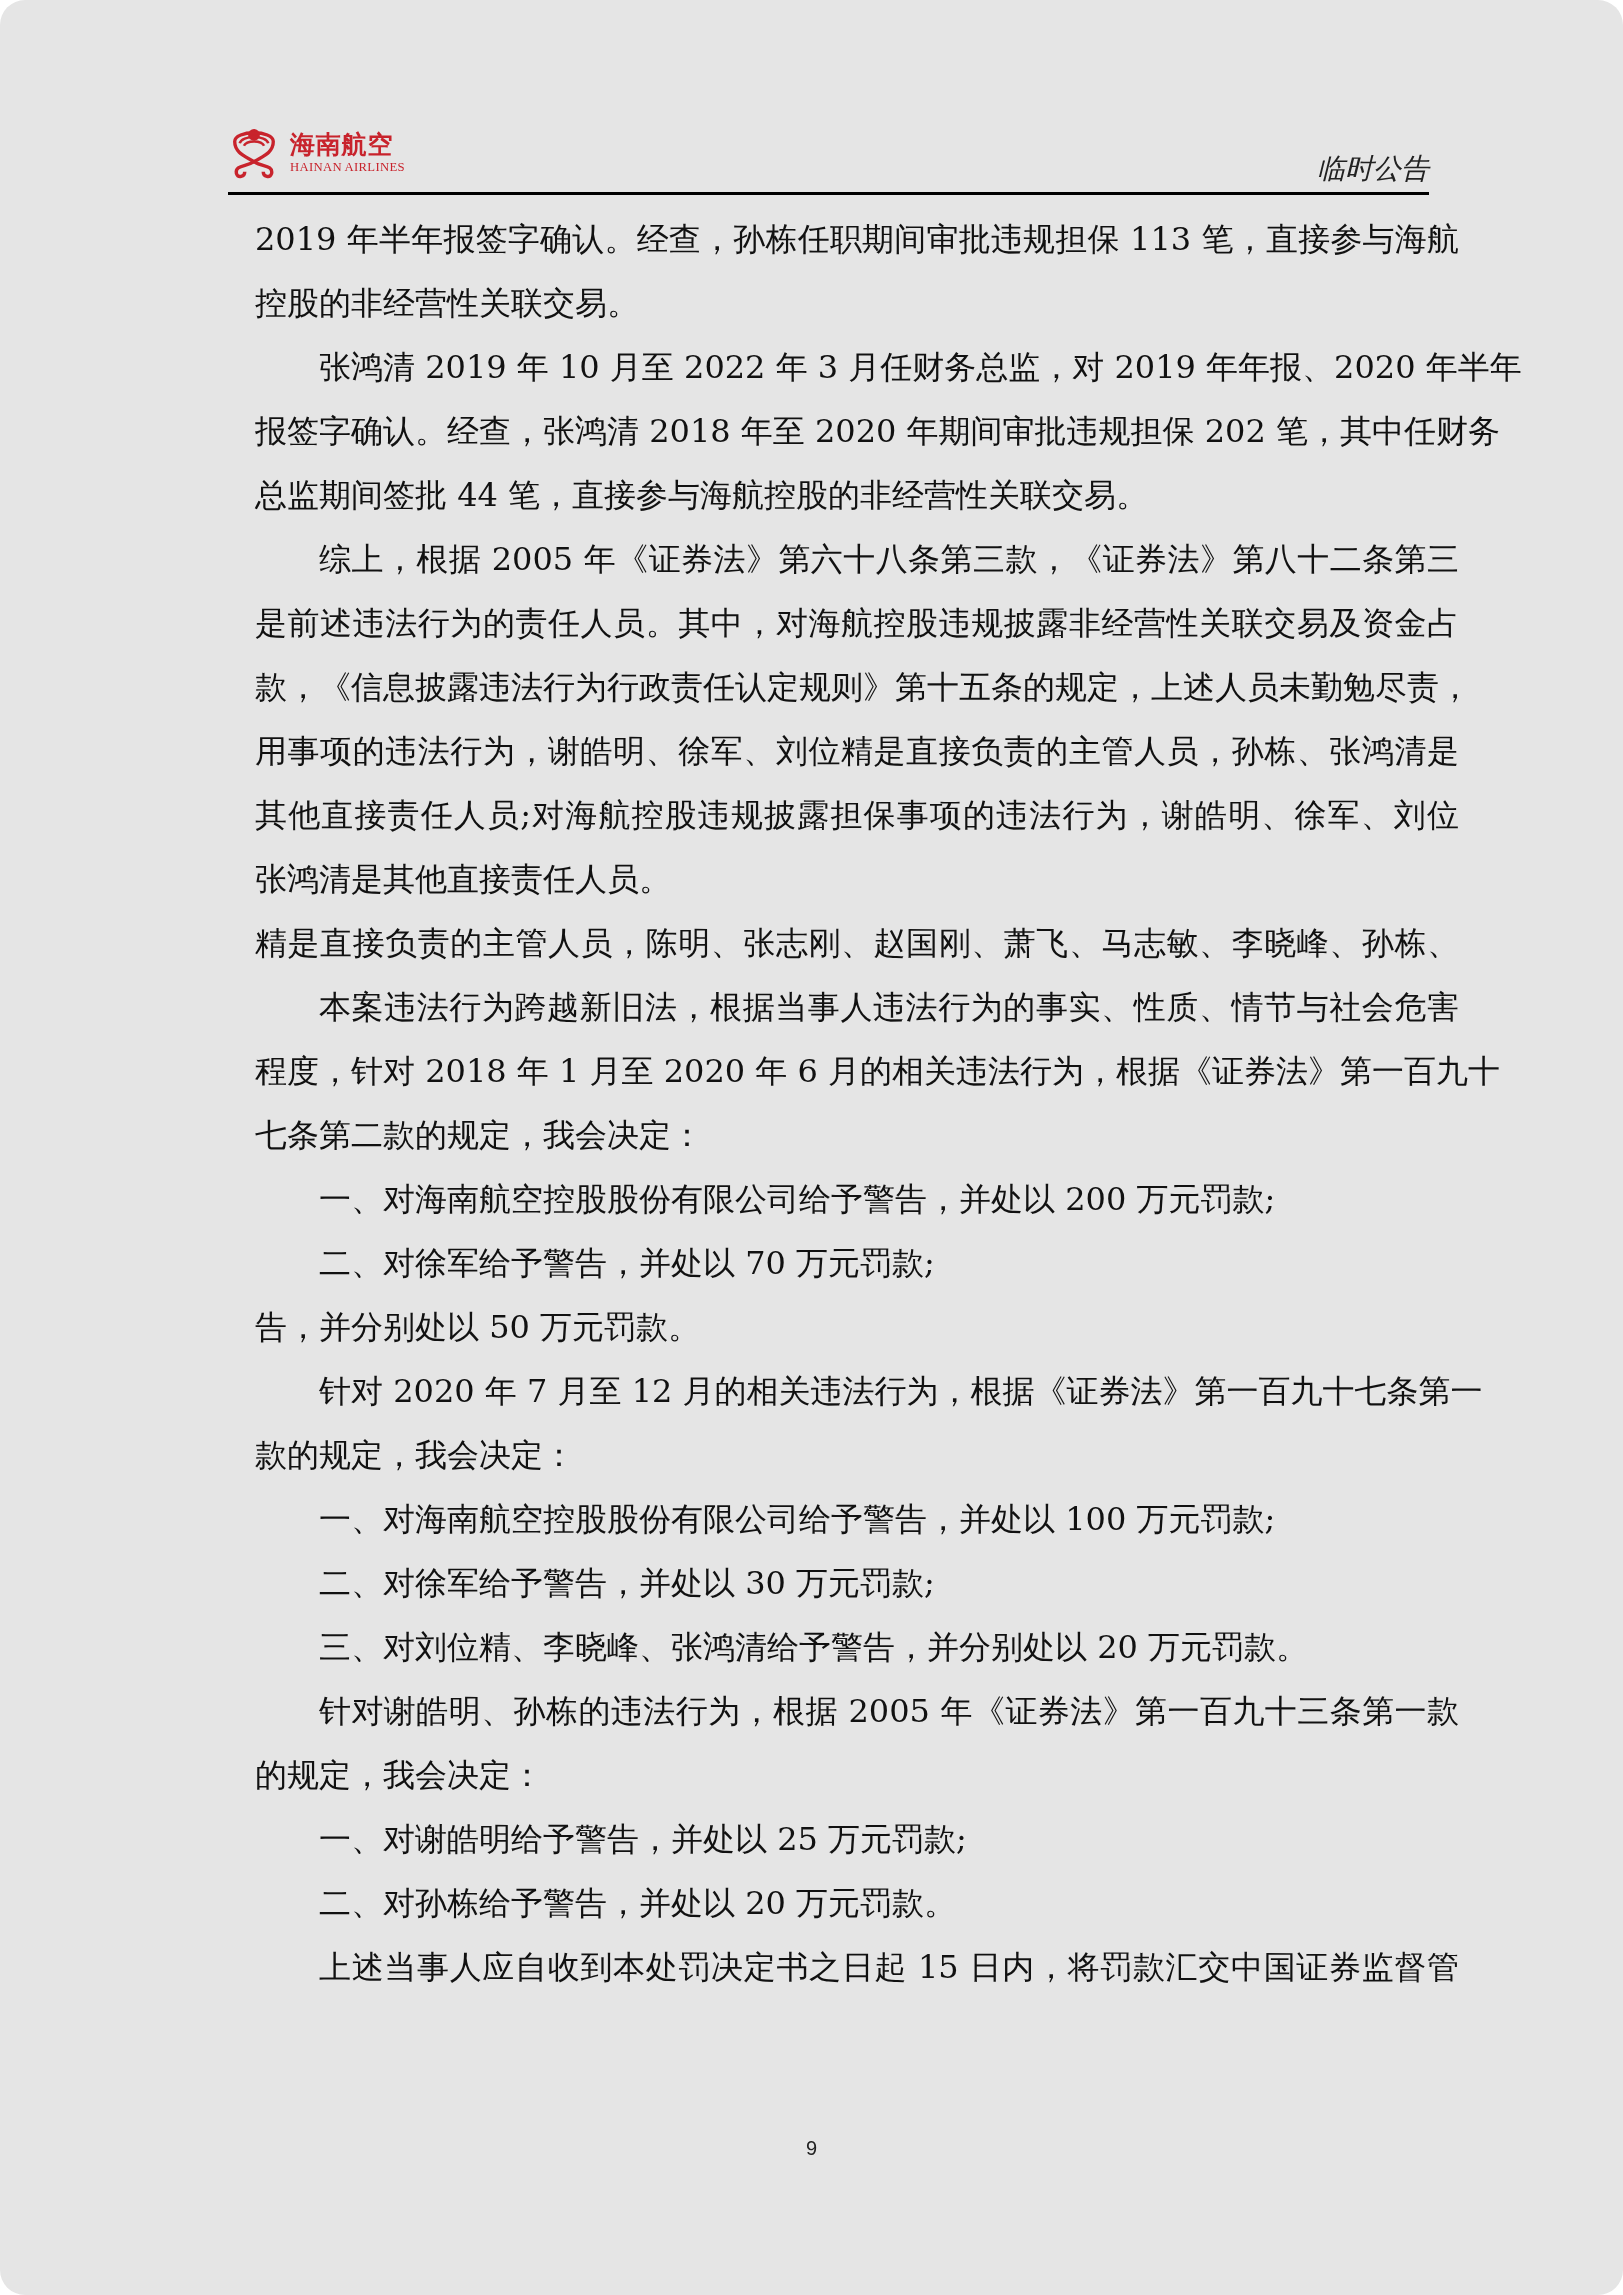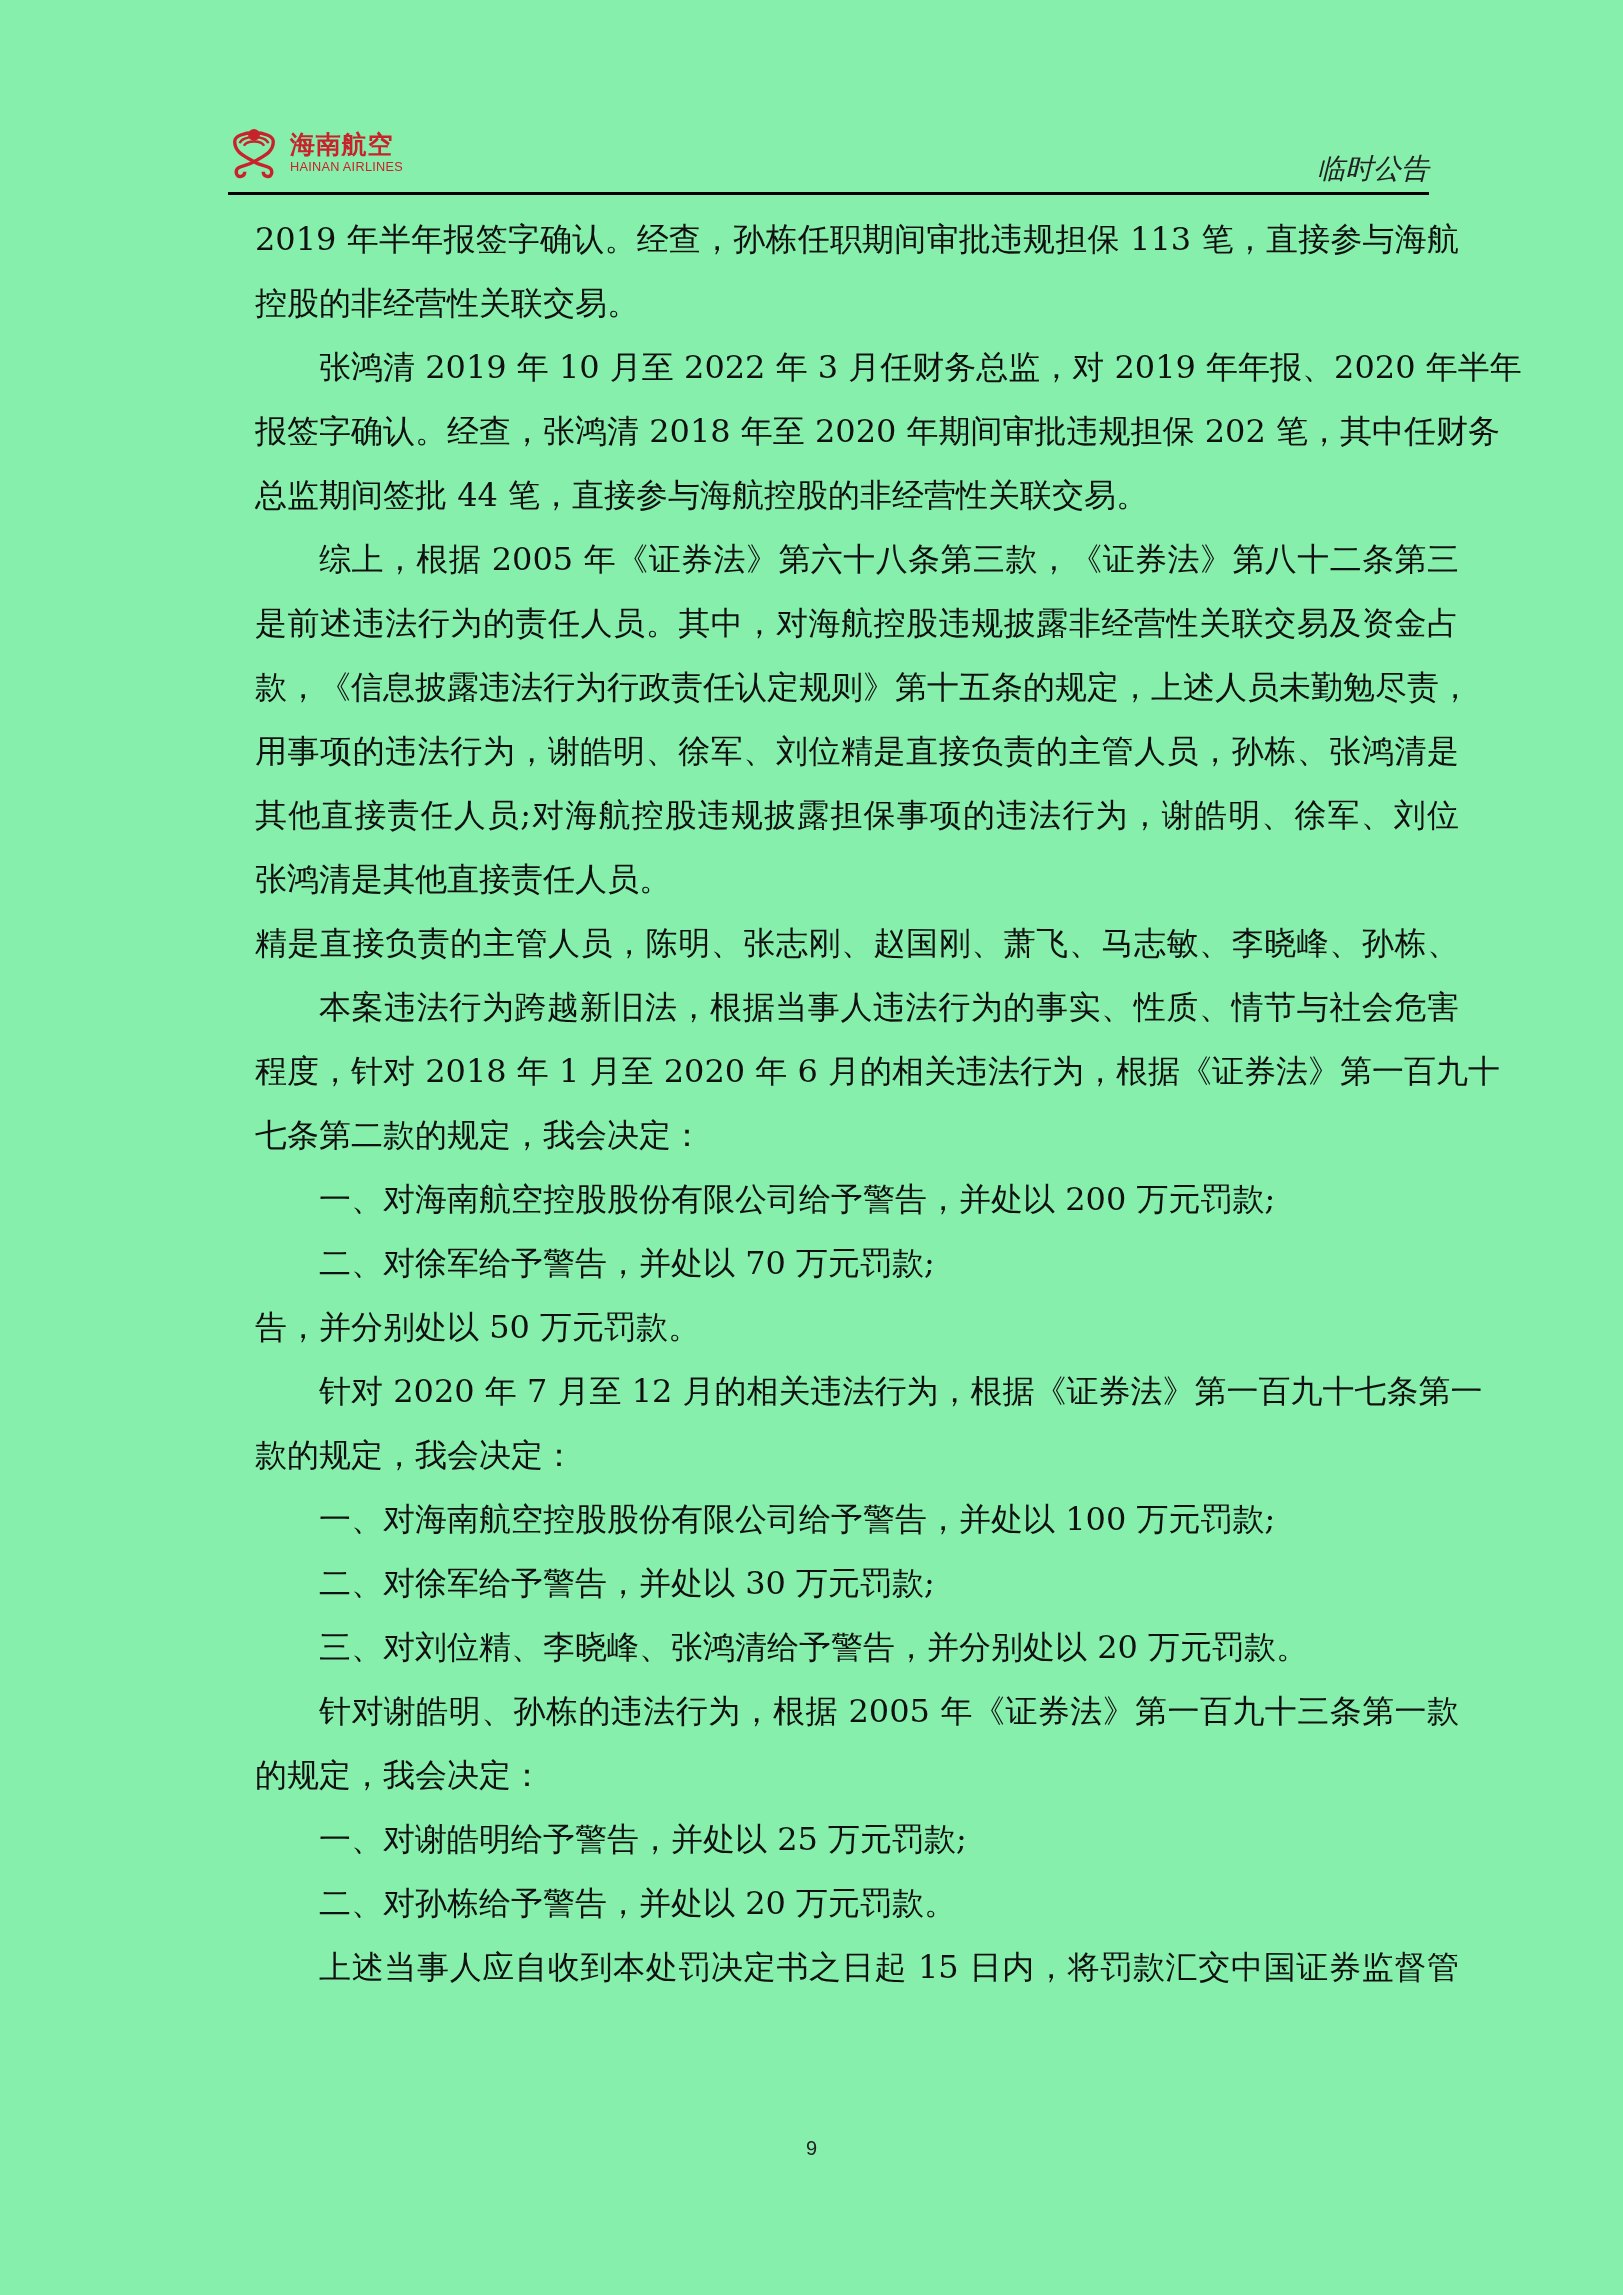--- a/index.html
+++ b/index.html
@@ -1,25 +1,25 @@
 <!DOCTYPE html>
 <html style="font-size:13.5px"><head>
 <meta charset="utf-8">
 <style>
   html, body { margin: 0; padding: 0; background: #ffffff; }
   body { width: 1623px; height: 2295px; position: relative; overflow: hidden;
          font-family: "DejaVu Serif", "Liberation Serif", serif; color: #111; }
-  .page { position: absolute; left: 0; top: 0; width: 1623px; height: 2295px; background: #86efac; }
+  .page { position: absolute; left: 0; top: 0; width: 1623px; height: 2295px; background: #e5e5e5; border-radius: 25px; }
 
   .header { position: absolute; left: 228px; top: 118px; width: 1201px; height: 80px; }
   .logo { position: absolute; left: 0; top: 0; height: 68px; display: flex; align-items: center; }
   .logo-mark { width: 52px; height: 59px; position: relative; }
   .logo-text { margin-left: 10px; display: flex; flex-direction: column; }
   .logo-cn { font-family: "DejaVu Sans", sans-serif; font-weight: bold; color: #c8232c; font-size: 25px; letter-spacing: 0.8px; line-height: 30px; }
-  .logo-en { font-family: Liberation Sans, sans-serif; color: #c8232c; font-size: 12.7px; line-height: 15px; letter-spacing: 0.3px; }
+  .logo-en { font-family: Liberation Serif, serif; color: #c8232c; font-size: 12.7px; line-height: 15px; letter-spacing: 0.3px; }
   .doc-type { position: absolute; right: 0; top: 32px; font-family: "DejaVu Sans", sans-serif; font-style: italic; font-size: 28px; color: #222; }
   .rule { position: absolute; left: 0; top: 74px; width: 1201px; height: 3.4px; background: #000; }
 
   .body-text { position: absolute; left: 227px; top: 207px; width: 1204px; font-size: 32px; line-height: 64px; margin-left: 28px; }
   .line { height: 64px; white-space: nowrap; overflow: visible; display: flex; justify-content: space-between; }
   .line span.txt { display: block; width: 100%; text-align: justify; text-align-last: justify; }
   .line.last span.txt { text-align-last: left; }
   .line.indent span.txt { padding-left: 64px; box-sizing: border-box; }
 
   .page-number { position: absolute; left: 0; width: 1623px; top: 2137px; text-align: center;

